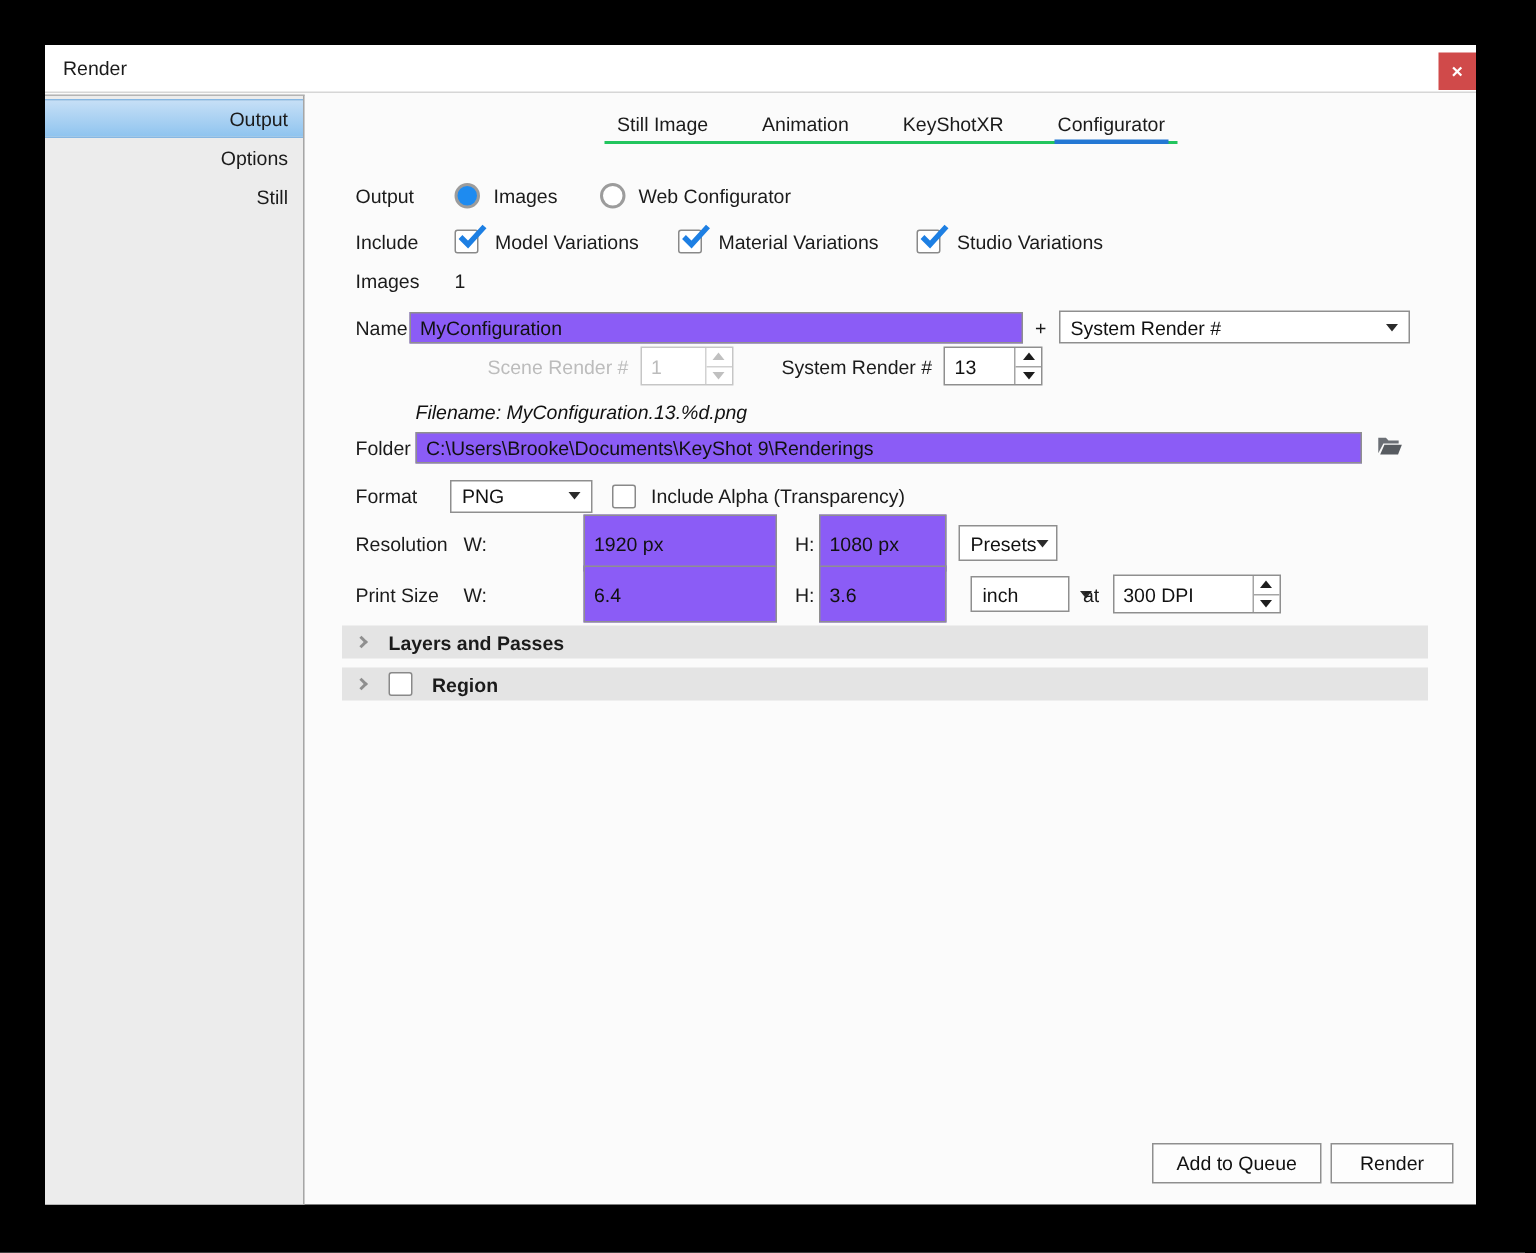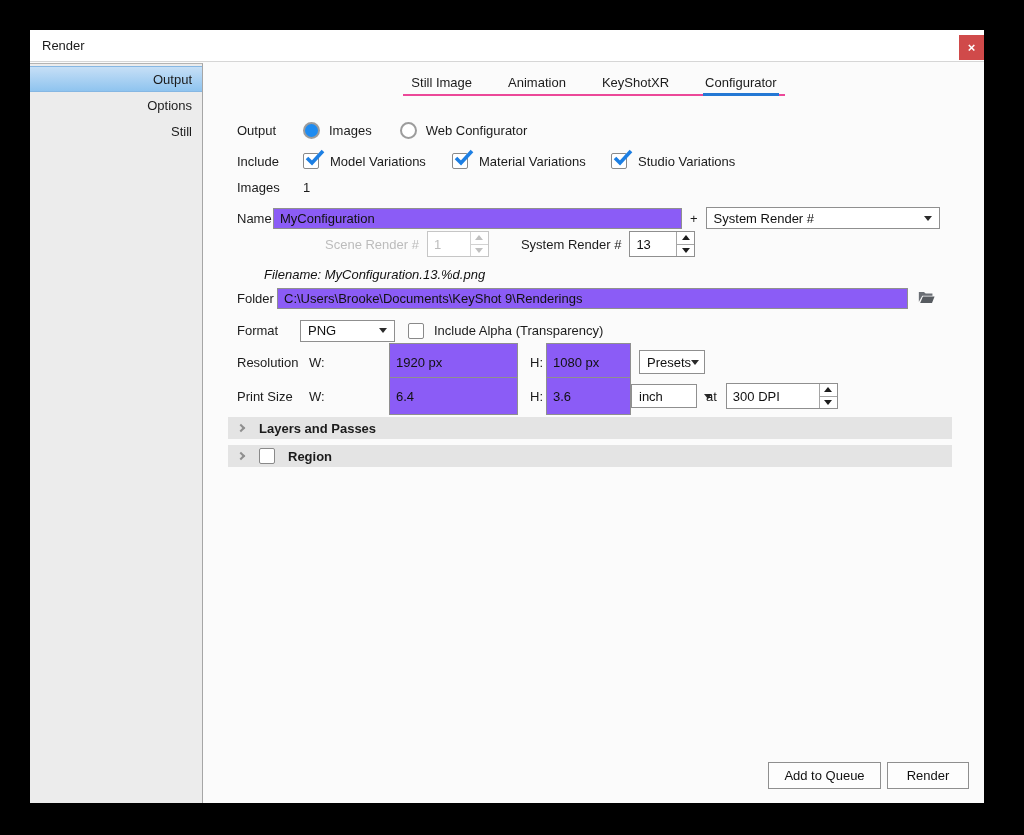--- a/index.html
+++ b/index.html
@@ -15,21 +15,21 @@
 
   .sidebar { position:absolute; left:0; top:33px; width:173px; bottom:0; background:#ececec;
     border-right:1px solid #a6a6a6; border-top:1px solid #b4b4b4; padding-top:2px; }
   .side-item { height:26px; display:flex; align-items:center; justify-content:flex-end; padding-right:10px;
     font-size:13px; color:#1b1b1b; }
   .side-item.selected { background:linear-gradient(#c6dff6,#8fc4ef); border-top:1px solid #86b7e3; border-bottom:1px solid #86b7e3; }
 
   .main { position:absolute; left:174px; top:33px; right:0; bottom:0; }
 
   .tabs { position:absolute; top:6px; left:0; right:0; display:flex; justify-content:center; }
-  .tabs-inner { display:flex; gap:32px; border-bottom:2px solid #ec4899; padding:0 6px; }
+  .tabs-inner { display:flex; gap:32px; border-bottom:2px solid #22c55e; padding:0 6px; }
   .tab { font-size:13px; color:#1b1b1b; padding:6px 2px 6px; margin-bottom:-2px; cursor:default; }
   .tab.active { border-bottom:3px solid #2478d4; padding-bottom:3px; }
 
   .row { position:absolute; left:33px; display:flex; align-items:center; font-size:13px; color:#1b1b1b; }
   .flabel { width:66px; flex:none; }
 
   
   .radio { width:17px; height:17px; border-radius:50%; border:2px solid #9c9c9c; background:#fff; flex:none; }
   .radio.sel { background:#1e8bf0; }
 
@@ -182,21 +182,21 @@
           <span class="sbtn up">
               <span class="tri-up"></span>
             </span>
           <span class="sbtn">
               <span class="tri-dn"></span>
             </span>
         </span>
       </div>
     </div>
 
-    <div class="row" style="top:202px; left:60px; height:18px;">
+    <div class="row" style="top:202px; left:73px; height:18px;">
       <span class="filename">Filename: MyConfiguration.13.%d.png</span>
     </div>
 
     <div class="row" style="top:224px; height:22px;">
       <span style="width:40px; flex:none;">Folder</span>
       <input class="tin" style="width: 631px;" value="C:\Users\Brooke\Documents\KeyShot 9\Renderings">
       <span class="folder-ico">
         <svg width="17" height="14" viewBox="0 0 20 16">
           <path d="M1 14 V2 H7 L9 4 H17 V6.5 H5 L1 14 Z" fill="#6b6f75"></path>
           <path d="M2.5 15 L5.8 7.5 H19.5 L16.5 15 Z" fill="#575b60"></path>
@@ -225,21 +225,21 @@
         <span class="caret"></span>
       </div>
     </div>
 
     <div class="row" style="top:320px; height:26px;">
       <span style="width:72px; flex:none;">Print Size</span>
       <span style="width:16px; flex:none;">W:</span>
       <input class="tin tall" style="width: 129px; margin-left: 64px;" value="6.4">
       <span style="margin-left:12px; width:16px; flex:none;">H:</span>
       <input class="tin tall" style="width: 85px;" value="3.6">
-      <div class="dd" style="width:66px; margin-left:0; height:24px;gap:41px;">
+      <div class="dd" style="width:66px; margin-left:16px; height:24px;gap:41px;">
         <span>inch</span>
         <span class="caret"></span>
       </div>
       <span style="margin-left:9px;">at</span>
       <div class="spin" style="width:112px; margin-left:9px;">
         <span class="val">300 DPI</span>
         <span class="arrows">
           <span class="sbtn up">
               <span class="tri-up"></span>
             </span>

